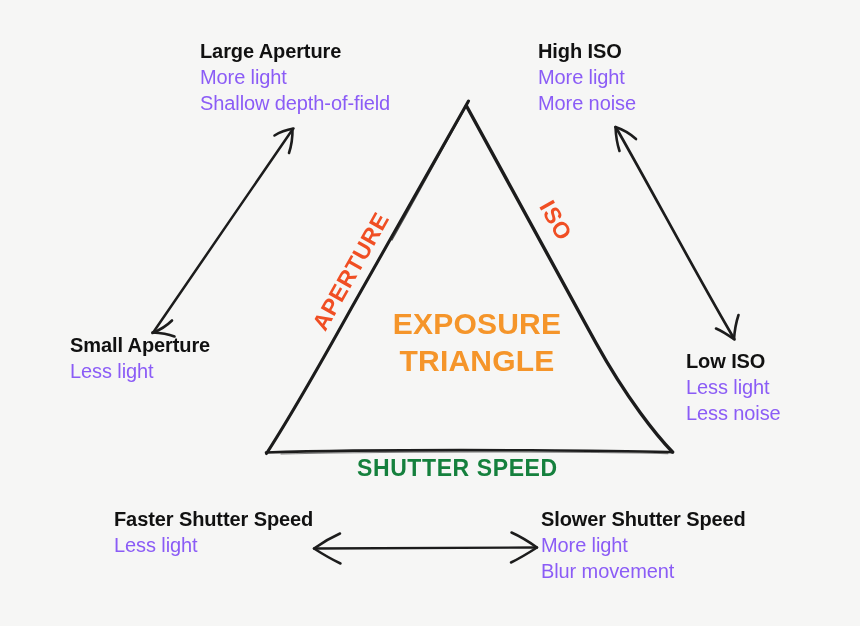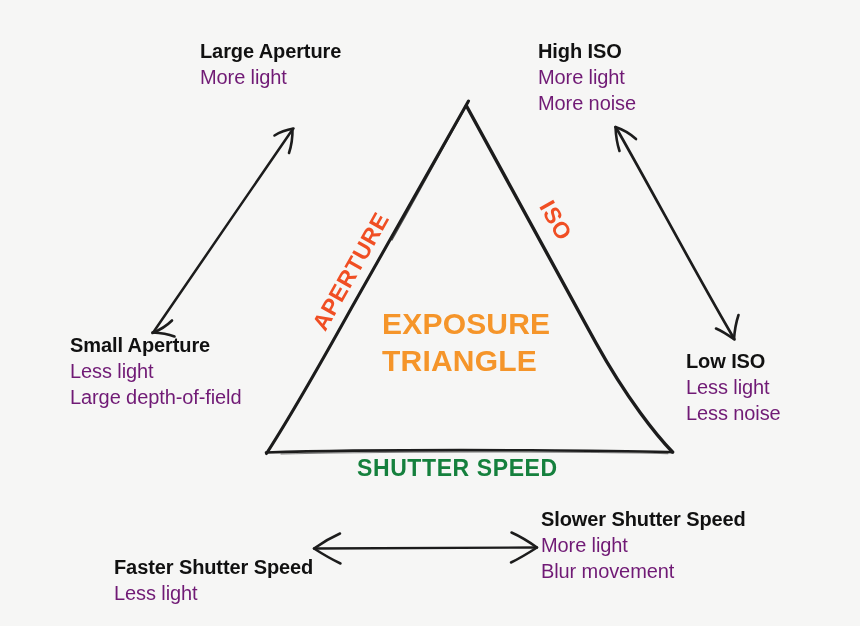--- a/index.html
+++ b/index.html
@@ -39,27 +39,27 @@
     font-size: 20px;
     letter-spacing: -0.1px;
     white-space: nowrap;
     color: #111111;
   }
   .label-line {
     font-weight: normal;
     font-size: 20px;
     letter-spacing: -0.1px;
     white-space: nowrap;
-    color: #701a75;
+    color: #8b5cf6;
   }
   .blk-large-aperture { left: 200px; top: 38px; }
   .blk-high-iso       { left: 538px; top: 38px; }
   .blk-small-aperture { left: 70px;  top: 332px; }
   .blk-low-iso        { left: 686px; top: 348px; }
-  .blk-faster-shutter { left: 114px; top: 506px; margin-top: 48px; }
+  .blk-faster-shutter { left: 114px; top: 506px; }
   .blk-slower-shutter { left: 541px; top: 506px; }
 
   .side-label {
     position: absolute;
     font-weight: bold;
     font-size: 23px;
     letter-spacing: 0.6px;
     white-space: nowrap;
     color: #f04e23;
     transform-origin: 0 0;
@@ -82,21 +82,21 @@
     font-size: 23px;
     letter-spacing: 0.6px;
     white-space: nowrap;
     color: #15803d;
   }
   .center-title {
     position: absolute;
     left: 382px;
     top: 306px;
     width: 190px;
-    text-align: left;
+    text-align: center;
     font-weight: bold;
     font-size: 30px;
     line-height: 1.23;
     letter-spacing: 0.2px;
     color: #f5952a;
   }
 </style>
 </head>
 <body>
 
@@ -144,32 +144,32 @@
       <path d="M314,548.5 C321,553 331,559 340.5,563.5" stroke-width="2.5"></path>
 
       <path d="M537,547.5 C530,542.5 520.5,536.5 511.5,532.5" stroke-width="2.5"></path>
       <path d="M537,547.5 C530,552 520.5,558 511,562.5" stroke-width="2.5"></path>
     </g>
   </svg>
 
   <div class="label-block blk-large-aperture">
     <div class="label-title">Large Aperture</div>
     <div class="label-line">More light</div>
+    <div class="label-line">Shallow depth-of-field</div>
   </div>
 
   <div class="label-block blk-high-iso">
     <div class="label-title">High ISO</div>
     <div class="label-line">More light</div>
     <div class="label-line">More noise</div>
   </div>
 
   <div class="label-block blk-small-aperture">
     <div class="label-title">Small Aperture</div>
     <div class="label-line">Less light</div>
-    <div class="label-line">Large depth-of-field</div>
   </div>
 
   <div class="label-block blk-low-iso">
     <div class="label-title">Low ISO</div>
     <div class="label-line">Less light</div>
     <div class="label-line">Less noise</div>
   </div>
 
   <div class="label-block blk-faster-shutter">
     <div class="label-title">Faster Shutter Speed</div>

